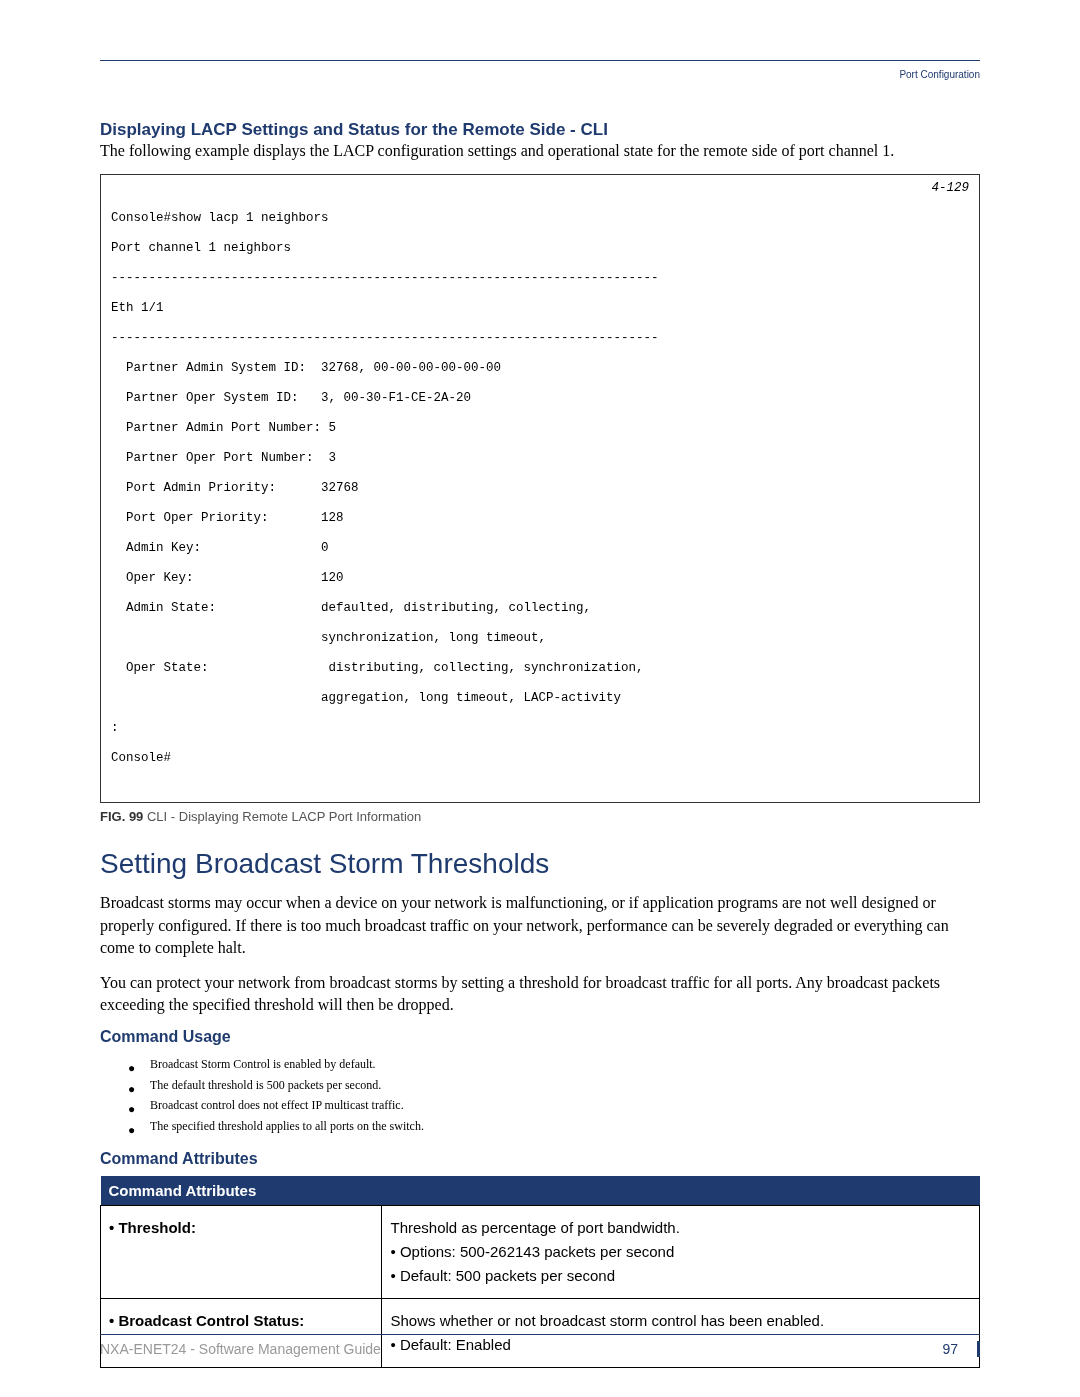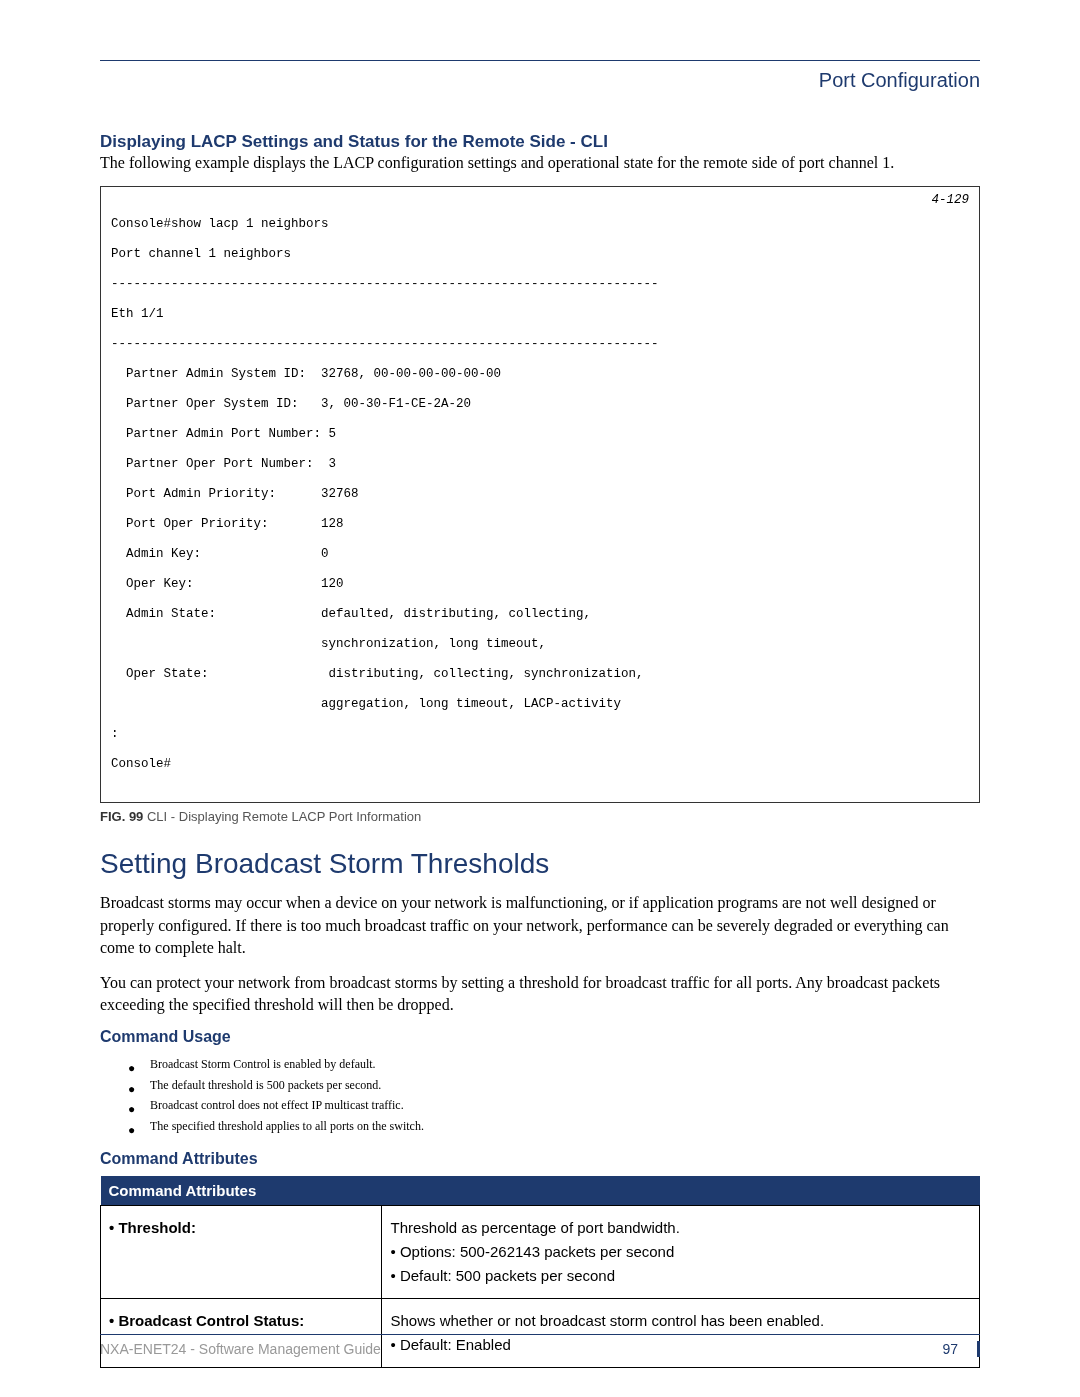--- a/index.html
+++ b/index.html
@@ -16,38 +16,38 @@
       height: 100%;
     }
     .top-rule {
       border-top: 1px solid #1e3a6e;
       margin-bottom: 8px;
     }
     .header-section {
       text-align: right;
       color: #1e3a6e;
       font-family: Arial, Helvetica, sans-serif;
-      font-size: 20px;
+      font-size: 10px;
       margin-bottom: 40px;
     }
     .section-heading {
       color: #1e3a6e;
       font-family: Arial, Helvetica, sans-serif;
       font-weight: bold;
       font-size: 17px;
     }
     .body-text {
       font-size: 16px;
       line-height: 1.4;
       margin-bottom: 12px;
       color: #000;
     }
     .cli-block {
       border: 1px solid #333;
-      padding: 0 10px;
+      padding: 6px 10px;
       font-family: 'Courier New', monospace;
       font-size: 12.5px;
       line-height: 1.2;
       white-space: pre;
       margin-bottom: 6px;
       position: relative;
     }
     .cli-line { white-space: pre; }
     .cli-ref {
       position: absolute;

